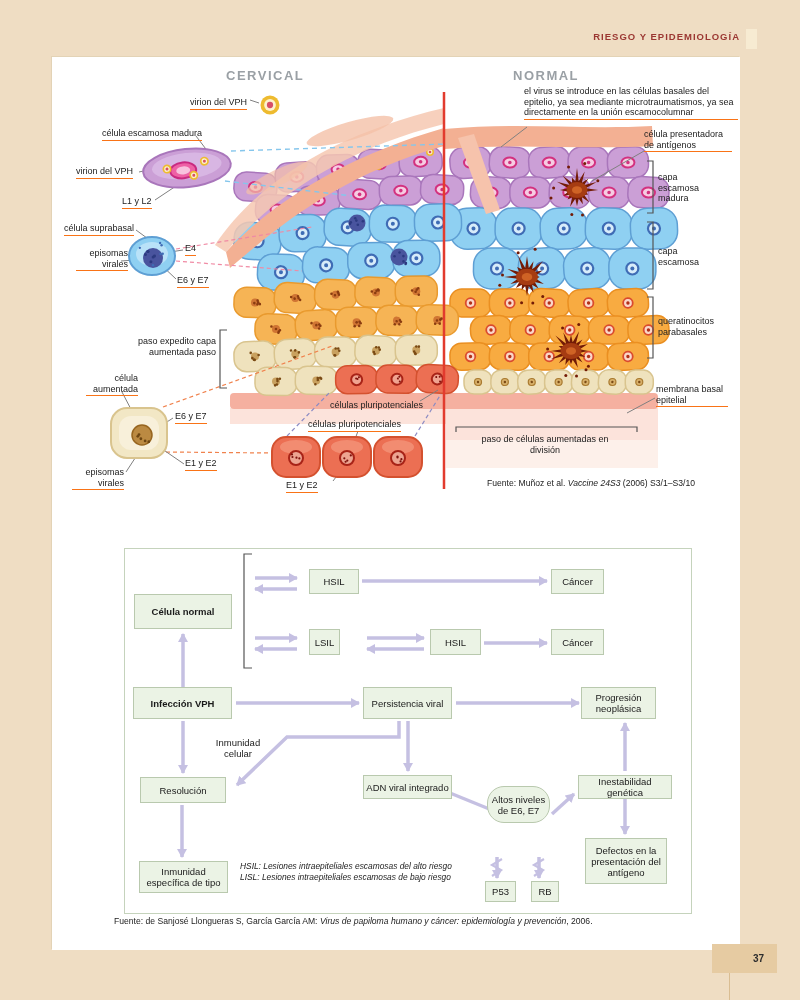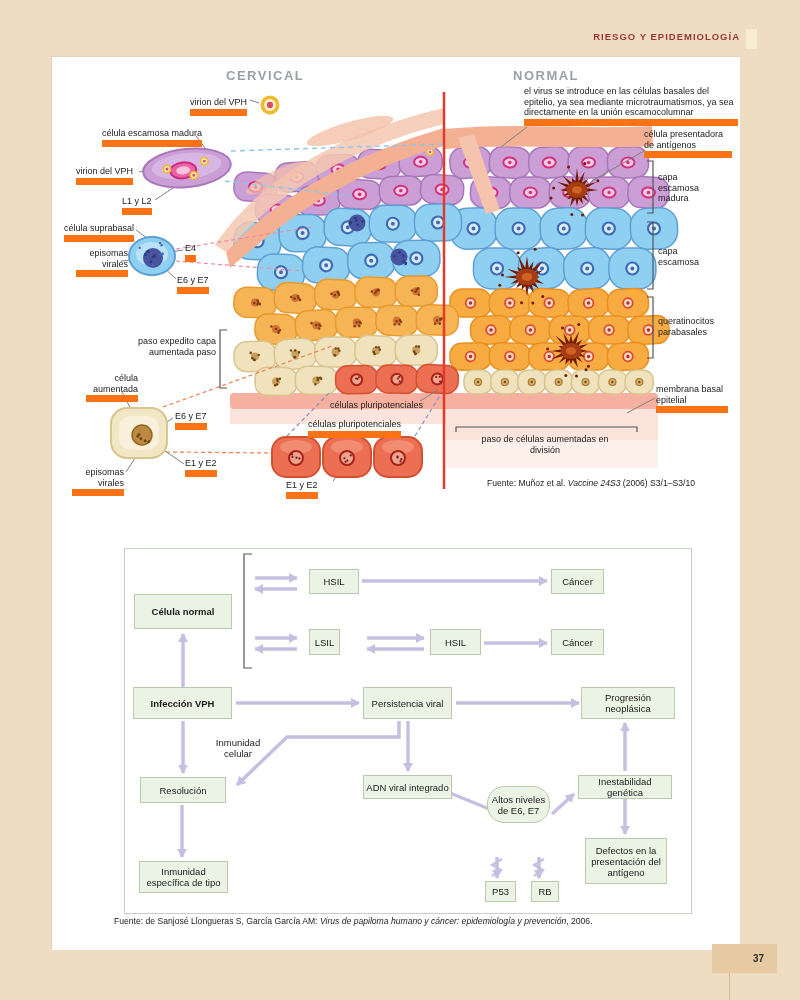--- a/index.html
+++ b/index.html
@@ -6,21 +6,21 @@
   #screen{position:relative;width:800px;height:1000px;background:#efddc3;overflow:hidden;
           font-family:"Liberation Sans",sans-serif;-webkit-font-smoothing:antialiased;}
   #page{position:absolute;left:52px;top:57px;width:688px;height:893px;background:#ffffff;
         box-shadow:-1px -1px 0 #e3d3b6;z-index:1;}
   #art{position:absolute;left:0;top:0;width:800px;height:1000px;z-index:2;}
   .hdr{position:absolute;left:540px;top:31px;width:200px;text-align:right;
        font-size:9.5px;font-weight:bold;letter-spacing:1px;color:#9b3732;z-index:3;}
   .hdr-tab{position:absolute;left:746px;top:29px;width:11px;height:20px;background:#f7ebd2;z-index:3;}
   .ill-title{position:absolute;font-size:13px;font-weight:bold;letter-spacing:1.5px;color:#9aa0a5;z-index:3;}
   .lab{position:absolute;font-size:9px;line-height:10.5px;color:#222;z-index:4;white-space:nowrap;}
-  .lab.u{border-bottom:7px solid #f97316;padding-bottom:1px;}
+  .lab.u{border-bottom:1px solid #f97316;padding-bottom:1px;}
   .lab.wrap{white-space:normal;}
   .lab.r{text-align:right;}
   .lab.c{text-align:center;}
   .src{position:absolute;left:480px;top:478px;width:215px;text-align:right;font-size:8.6px;color:#222;z-index:4;}
   .dg-title{position:absolute;left:120px;top:512px;width:566px;text-align:center;
             font-size:12.5px;font-weight:bold;letter-spacing:.2px;color:#8e9294;z-index:3;}
   .dg-frame{position:absolute;left:124px;top:548px;width:566px;height:364px;
             border:1px solid #c5d3bc;background:transparent;z-index:2;}
   .fbox{position:absolute;background:#ebf3e5;border:1px solid #b9c9ae;display:flex;align-items:center;
         justify-content:center;text-align:center;font-size:9.5px;line-height:11px;color:#1a1a1a;
@@ -760,29 +760,33 @@
   <div class="dg-frame"></div>
 
   <div class="fbox b" style="left:134px;top:594px;width:98px;height:35px;">Célula normal</div>
   <div class="fbox" style="left:309px;top:569px;width:50px;height:25px;">HSIL</div>
   <div class="fbox" style="left:551px;top:569px;width:53px;height:25px;">Cáncer</div>
   <div class="fbox" style="left:309px;top:629px;width:31px;height:26px;">LSIL</div>
   <div class="fbox" style="left:430px;top:629px;width:51px;height:26px;">HSIL</div>
   <div class="fbox" style="left:551px;top:629px;width:53px;height:26px;">Cáncer</div>
   <div class="fbox b" style="left:133px;top:687px;width:99px;height:32px;">Infección VPH</div>
   <div class="fbox" style="left:363px;top:687px;width:89px;height:32px;">Persistencia viral</div>
-  <div class="fbox" style="left:581px;top:687px;width:94px;height:32px;">Progresión neoplásica</div>
+  <div class="fbox" style="left:581px;top:687px;width:75px;height:32px;">Progresión neoplásica</div>
   <div class="fbox" style="left:140px;top:777px;width:86px;height:26px;">Resolución</div>
   <div class="fbox" style="left:363px;top:775px;width:89px;height:24px;">ADN viral integrado</div>
   <div class="fbox" style="left:578px;top:775px;width:94px;height:24px;">Inestabilidad genética</div>
   <div class="fbox" style="left:487px;top:786px;width:63px;height:37px;border-radius:17px;">Altos niveles de E6, E7</div>
   <div class="fbox" style="left:485px;top:881px;width:31px;height:21px;">P53</div>
   <div class="fbox" style="left:531px;top:881px;width:28px;height:21px;">RB</div>
   <div class="fbox" style="left:585px;top:838px;width:82px;height:46px;">Defectos en la presentación del antígeno</div>
   <div class="fbox" style="left:139px;top:861px;width:89px;height:32px;">Inmunidad específica de tipo</div>
 
   <div class="dg-lab" style="left:207px;top:737px;width:62px;text-align:center;">Inmunidad celular</div>
+  <div class="legend">
+    <div>HSIL: Lesiones intraepiteliales escamosas del alto riesgo</div>
+    <div>LISL: Lesiones intraepiteliales escamosas de bajo riesgo</div>
+  </div>
 
   <div class="footer"><span>Fuente: de Sanjosé Llongueras S, García García AM: </span><i>Virus de papiloma humano y cáncer: epidemiología y prevención</i><span>, 2006.</span></div>
 
   <div class="pgnum">37</div>
   <div class="pgline"></div>
 </div>
 
 </body></html>

